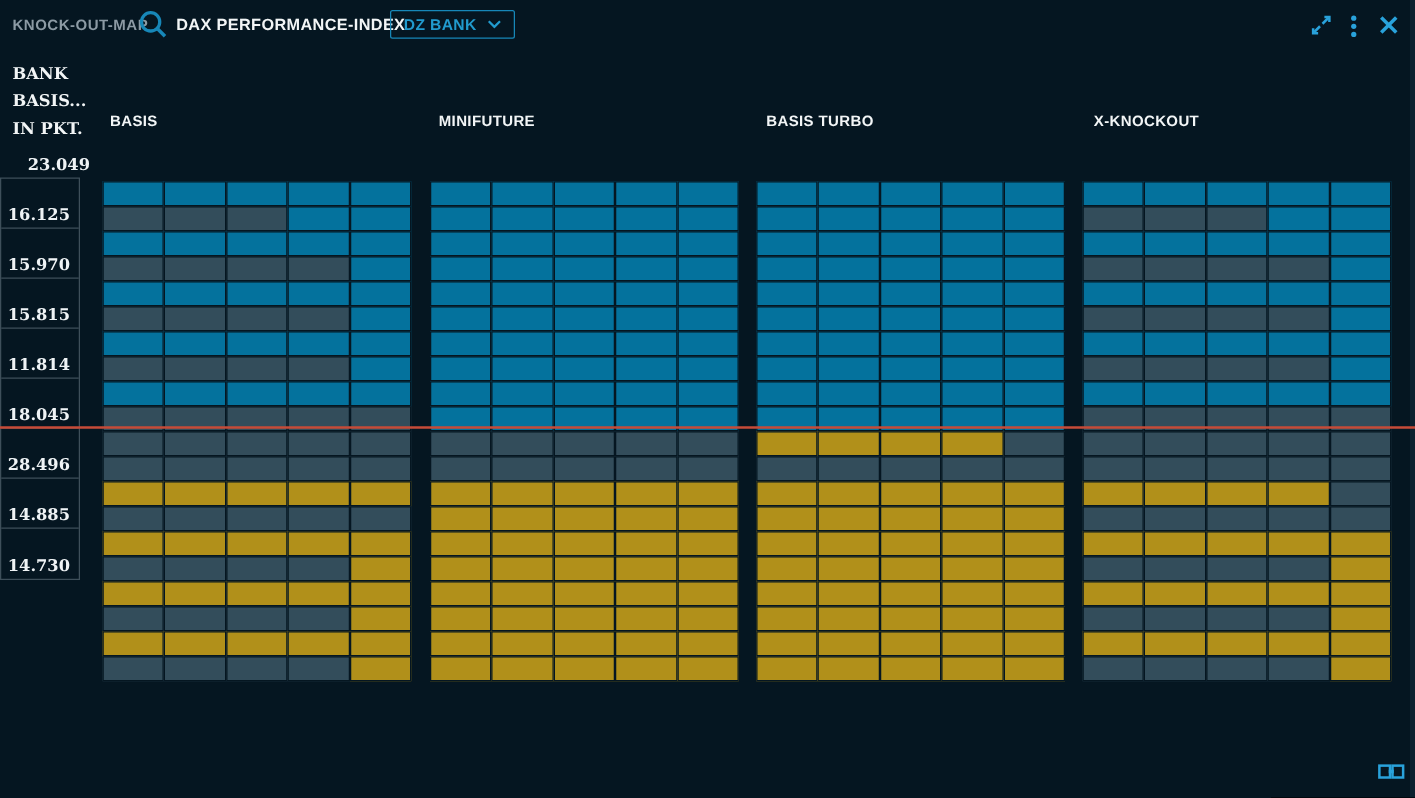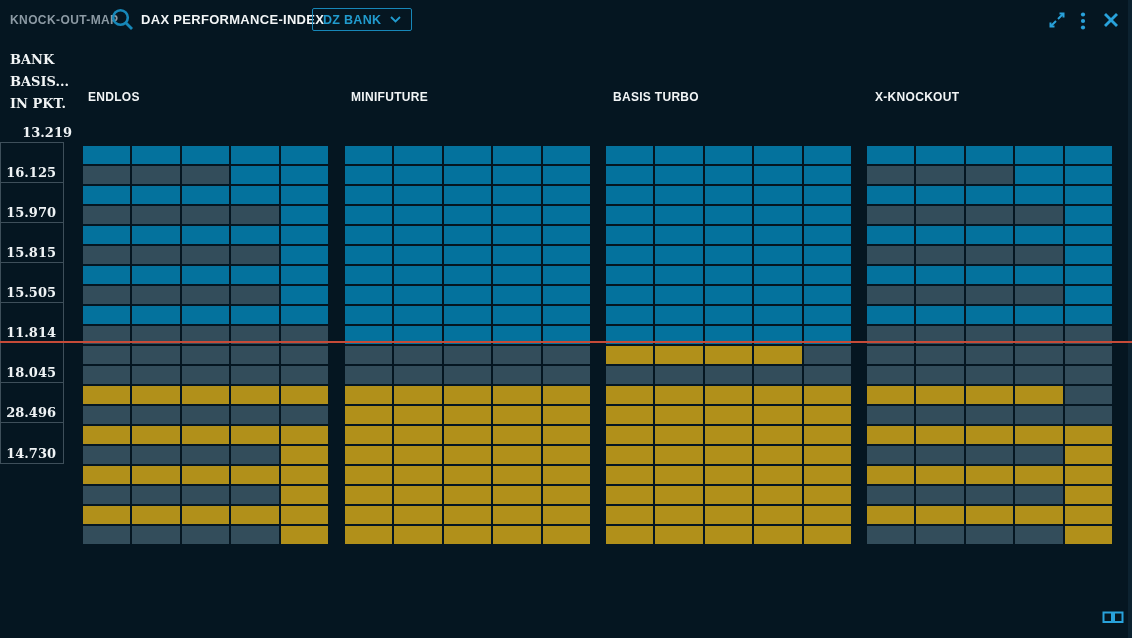--- a/index.html
+++ b/index.html
@@ -85,34 +85,34 @@
     <line x1="2" y1="2" x2="14" y2="14" stroke="#29A2DB" stroke-width="2.8"></line>
     <line x1="14" y1="2" x2="2" y2="14" stroke="#29A2DB" stroke-width="2.8"></line>
   </svg>
 
   <div class="axis-unit">
     <div>BANK</div>
     <div>BASIS...</div>
     <div>IN PKT.</div>
   </div>
 
-  <div class="col-head ch0">ENDLOS</div>
+  <div class="col-head ch0">BASIS</div>
   <div class="col-head ch1">MINIFUTURE</div>
   <div class="col-head ch2">BASIS TURBO</div>
   <div class="col-head ch3">X-KNOCKOUT</div>
 
-  <div class="tick-top">13.219</div>
+  <div class="tick-top">23.049</div>
   <div class="tick-col">
     <div class="tick-box">16.125</div>
     <div class="tick-box">15.970</div>
     <div class="tick-box">15.815</div>
-    <div class="tick-box">15.505</div>
     <div class="tick-box">11.814</div>
     <div class="tick-box">18.045</div>
     <div class="tick-box">28.496</div>
+    <div class="tick-box">14.885</div>
     <div class="tick-box">14.730</div>
   </div>
 
   <div class="group-grid g0">
       <div class="cell" style="background: rgb(4, 114, 157);"></div>
       <div class="cell" style="background: rgb(4, 114, 157);"></div>
       <div class="cell" style="background: rgb(4, 114, 157);"></div>
       <div class="cell" style="background: rgb(4, 114, 157);"></div>
       <div class="cell" style="background: rgb(4, 114, 157);"></div>
       <div class="cell" style="background: rgb(51, 77, 91);"></div>

